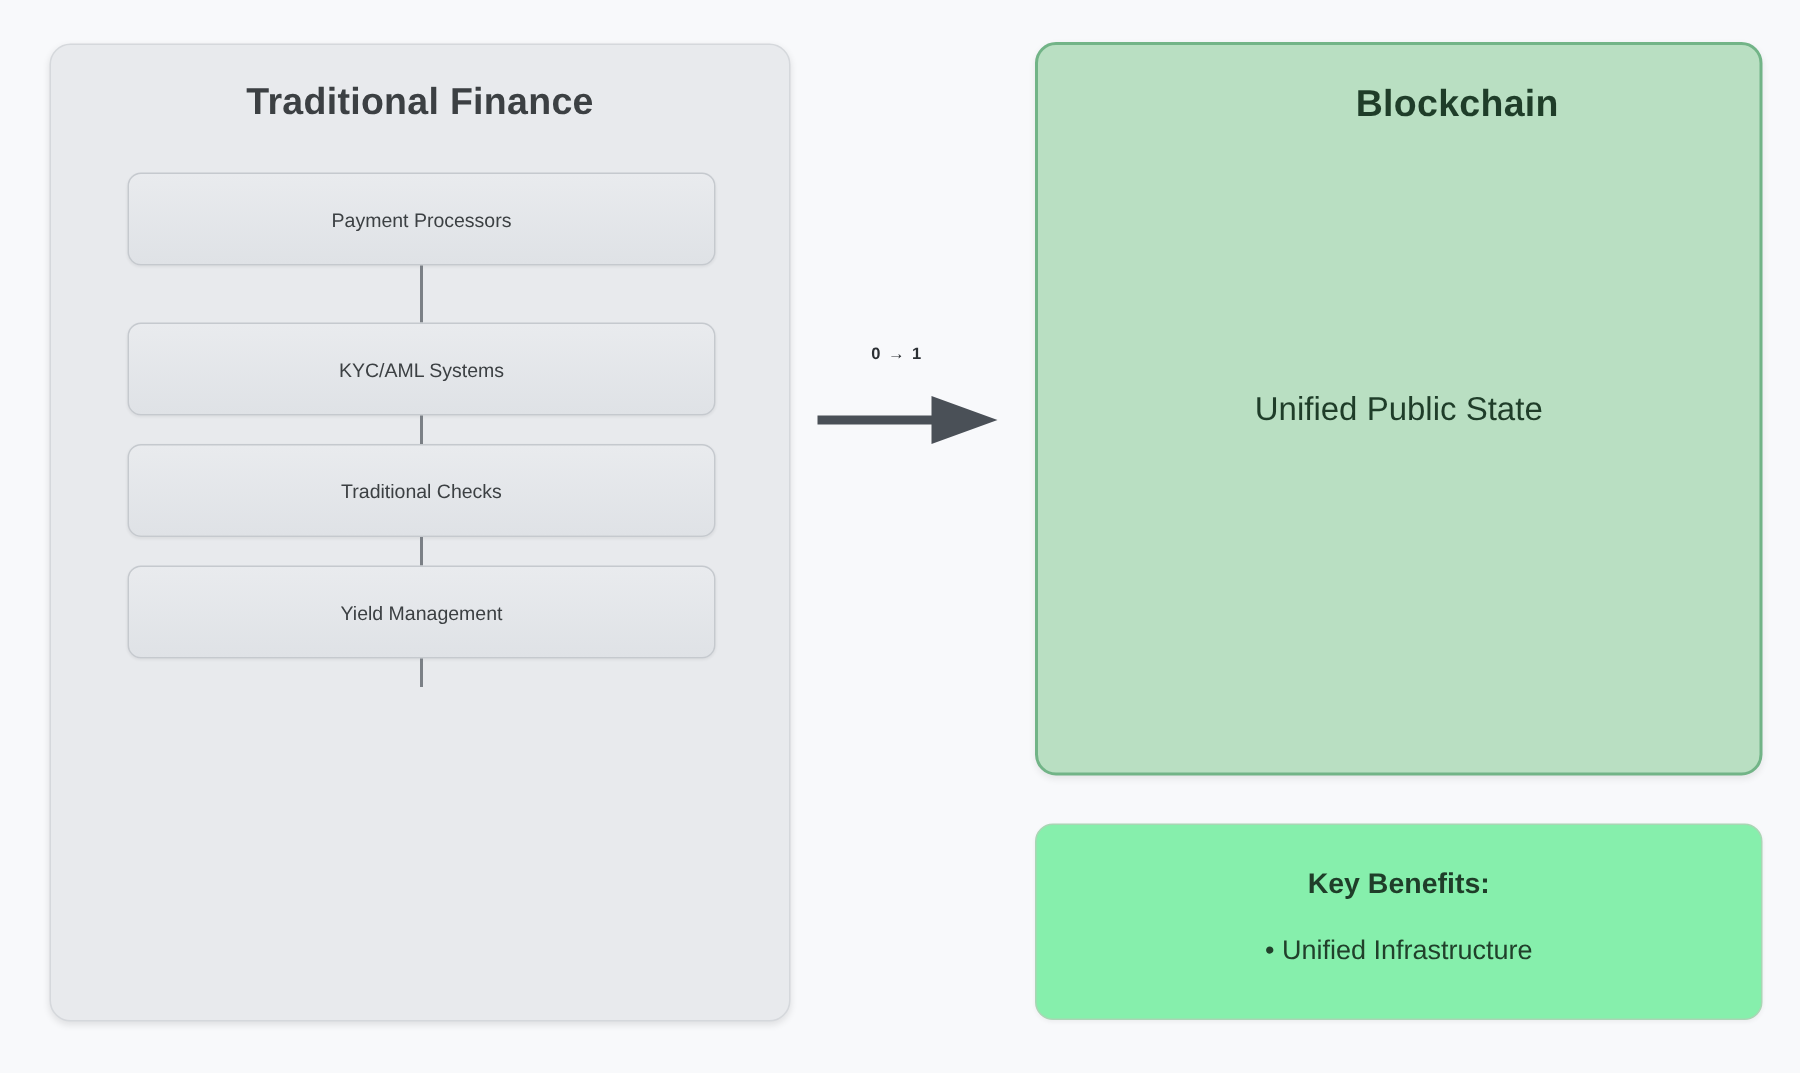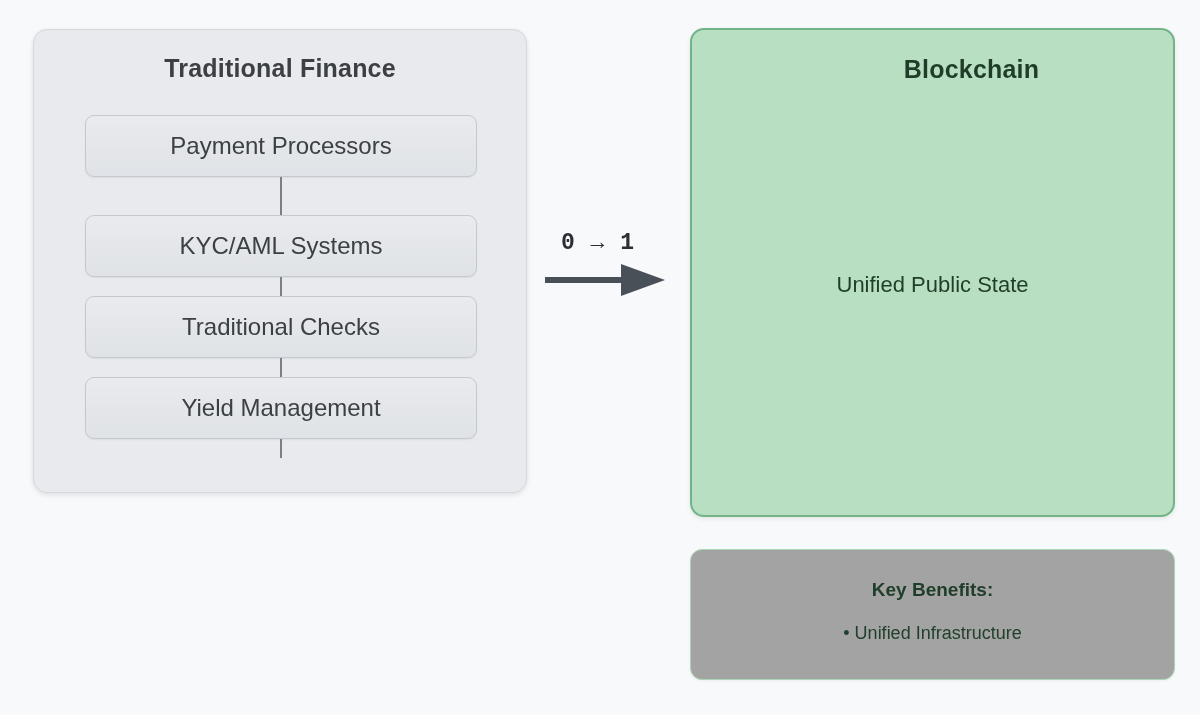--- a/index.html
+++ b/index.html
@@ -21,21 +21,21 @@
     width: 1200px;
     height: 715px;
   }
 
   
   .tradfi-panel {
     position: absolute;
     left: 33px;
     top: 29px;
     width: 494px;
-    height: 464px;
+    height: 652px;
     background: #e8eaed;
     border: 1px solid #d5d8dc;
     border-radius: 14px;
     box-shadow: 0 2px 5px rgba(0,0,0,0.10);
     box-sizing: border-box;
     padding-left: 37px;
   }
 
   .panel-title {
     position: absolute;
@@ -59,21 +59,21 @@
   .stack-item {
     position: relative;
     height: 62px;
     background: linear-gradient(180deg, #e9ebee 0%, #dfe2e6 100%);
     border: 1px solid #c5c9ce;
     border-radius: 9px;
     box-sizing: border-box;
     display: flex;
     align-items: center;
     justify-content: center;
-    font-size: 24px;
+    font-size: 13px;
     color: #3c4043;
     box-shadow: 0 1px 2px rgba(0,0,0,0.06);
   }
 
   .connector {
     width: 100%;
     height: 19px;
     position: relative;
   }
   .connector::after {
@@ -94,25 +94,24 @@
     top: 230px;
     width: 130px;
     height: 75px;
   }
   .arrow-label {
     position: absolute;
     left: 0;
     top: 0;
     width: 110px;
     text-align: center;
-    font-size: 23px;
+    font-size: 11px;
     font-weight: bold;
     color: #2b2f33;
     letter-spacing: 1px;
-    font-family: Liberation Mono, monospace;
   }
   .arrow-svg {
     position: absolute;
     left: 0;
     top: 30px;
   }
 
   
   .blockchain-panel {
     position: absolute;
@@ -134,39 +133,39 @@
     text-align: center;
     font-size: 25px;
     font-weight: bold;
     color: #1f3d29;
     letter-spacing: 0.2px;
     margin-left: 39px;
   }
   .blockchain-state {
     position: absolute;
     left: 0;
-    top: 12px;
+    top: 0;
     width: 100%;
     height: 100%;
     display: flex;
     align-items: center;
     justify-content: center;
     font-size: 22px;
     color: #1f3d29;
     text-align: center;
   }
 
   
   .benefits-box {
     position: absolute;
     left: 690px;
     top: 549px;
     width: 485px;
     height: 131px;
-    background: #a3a3a3;
+    background: #86efac;
     border: 1px solid #a9d6b4;
     border-radius: 12px;
     box-sizing: border-box;
     display: flex;
     flex-direction: column;
     align-items: center;
     justify-content: center;
     box-shadow: 0 1px 3px rgba(0,0,0,0.05);
   }
   .benefits-title {

